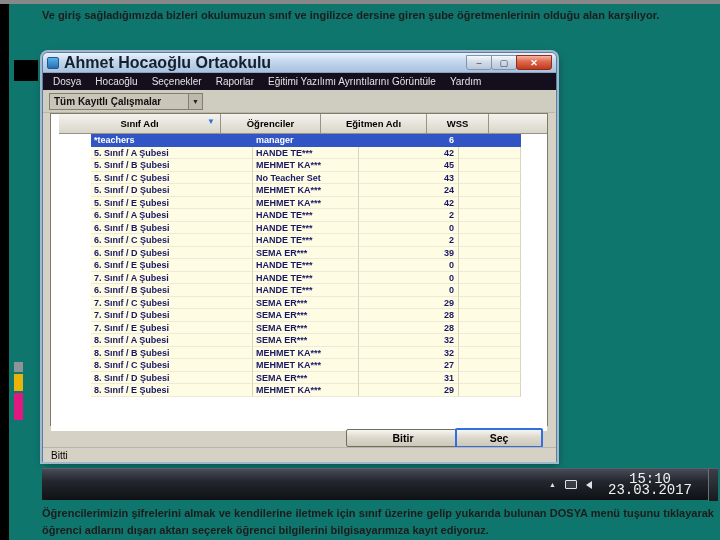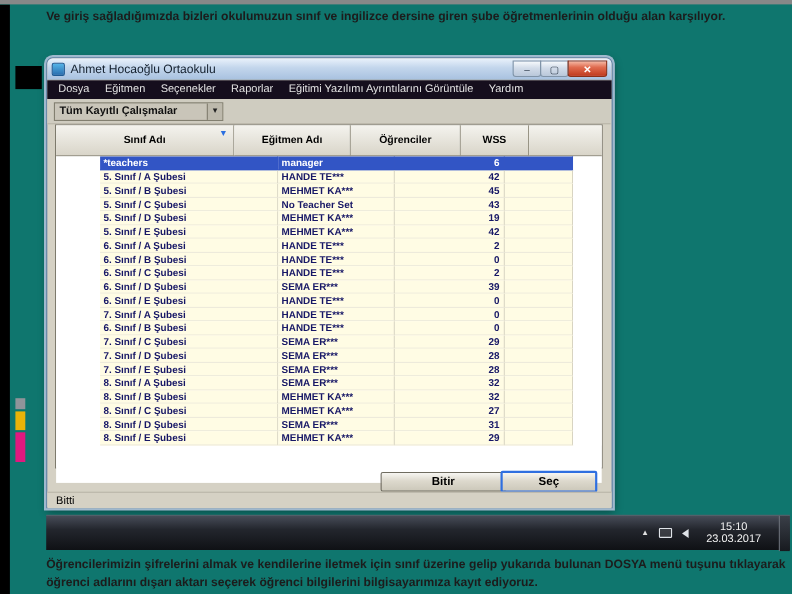--- a/index.html
+++ b/index.html
@@ -35,21 +35,21 @@
     box-shadow:0 0 0 2px rgba(168,190,212,.95), 1px 3px 8px rgba(0,0,0,.4);
   }
   .titlebar {
     position:absolute; left:0; top:0; right:0; height:20px;
     background:linear-gradient(180deg,#eaf2fb,#c3d6ec 45%,#a9c2e0);
     border-radius:5px 5px 0 0; border-bottom:1px solid #8aa4c0;
     display:flex; align-items:center; padding:0 4px;
   }
   .app-icon { width:12px; height:12px; border-radius:2px;
     background:linear-gradient(#55b4e8,#2a6fb0); border:1px solid #1d5a94; margin-right:5px; }
-  .title-text { font-size:11px; color:#14202e; font-weight:400; }
+  .title-text { font-size:16px; color:#14202e; font-weight:700; }
   .win-controls { margin-left:auto; display:flex; }
   .wbtn {
     width:26px; height:15px; font-size:9px; line-height:14px; text-align:center;
     color:#2c3a4a; background:linear-gradient(#f6f9fc,#d2dce9 45%,#bac8da);
     border:1px solid #8194a8; border-radius:0 0 3px 3px; margin-left:-1px; cursor:default;
   }
   .wbtn.close {
     width:36px; color:#fff; font-weight:700;
     background:linear-gradient(#f4b6a2,#e06b4f 40%,#c03a1d);
     border-color:#8c2f16;
@@ -71,21 +71,21 @@
   .combo-arrow {
     margin-left:auto; width:14px; height:15px; font-size:7px; line-height:15px; text-align:center;
     background:#bdb9ac; border-left:1px solid #827f70; color:#222;
   }
 
   
   .list {
     position:absolute; left:7px; top:60px; width:498px; height:313px;
     background:#fff; border:1px solid #7d7a6c;
   }
-  .thead { display:flex; height:28px; }
+  .thead { display:flex; height:20px;padding-left:8px; }
   .hcell {
     background:linear-gradient(#f4f3ee,#d9d5c9);
     border-right:1px solid #989485; border-bottom:1px solid #989485;
     font-size:9.5px; font-weight:700; color:#000;
     display:flex; align-items:center; justify-content:center; position:relative;
   }
   .h1 { width:162px; } .h2 { width:106px; } .h3 { width:100px; } .h4 { width:62px; }
   .hfill { flex:1; border-right:none; }
   .sort { position:absolute; right:5px; top:3px; font-size:8px; color:#2b6fe0; line-height:10px; }
 
@@ -122,21 +122,21 @@
   .taskbar {
     position:absolute; left:42px; top:464px; width:676px; height:32px;
     background:linear-gradient(180deg,#474c58,#23262d 40%,#0f1115);
     display:flex; align-items:center; justify-content:flex-end;
     border-top:1px solid #5a5f6a;
   }
   .tray { display:flex; align-items:center; gap:9px; height:100%; color:#e8e8e8; }
   .tray-chevron { font-size:7px; color:#e0e0e0; }
   .monitor { width:12px; height:9px; border:1px solid #dfe3e8; border-radius:1px; background:rgba(255,255,255,.12); }
   .volume { width:0; height:0; border-top:4px solid transparent; border-bottom:4px solid transparent; border-right:6px solid #dfe3e8; }
-  .clock { font-size:10px; line-height:11px; text-align:center; color:#f2f2f2; padding:0 7px; }
+  .clock { font-size:14px; line-height:11px; text-align:center; color:#f2f2f2; padding:0 7px;font-family:Liberation Mono, monospace; }
   .peek { width:10px; height:32px; border-left:1px solid #6a6f78; background:linear-gradient(#3a3f48,#171a1f); }
 </style>
 </head>
 <body>
 
 <div class="slide">
   <div class="left-bar"></div>
   <div class="black-square"></div>
   <div class="chip chip-gray"></div>
   <div class="chip chip-yellow"></div>
@@ -150,42 +150,42 @@
       <span class="title-text">Ahmet Hocaoğlu Ortaokulu</span>
       <span class="win-controls">
         <span class="wbtn">–</span>
         <span class="wbtn">▢</span>
         <span class="wbtn close">✕</span>
       </span>
     </div>
 
     <div class="menubar">
         <span class="menu-item">Dosya</span>
-        <span class="menu-item">Eğitmen</span>
+        <span class="menu-item">Hocaoğlu</span>
         <span class="menu-item">Seçenekler</span>
         <span class="menu-item">Raporlar</span>
         <span class="menu-item">Eğitimi Yazılımı Ayrıntılarını Görüntüle</span>
         <span class="menu-item">Yardım</span>
       </div>
 
     <div class="toolbar">
       <div class="combo">
         <span class="combo-text">Tüm Kayıtlı Çalışmalar</span>
         <span class="combo-arrow">▼</span>
       </div>
     </div>
 
     <div class="list">
       <div class="thead">
         <div class="hcell h1">
           <span>Sınıf Adı</span>
           <span class="sort">▼</span>
         </div>
+        <div class="hcell h3">Öğrenciler</div>
         <div class="hcell h2">Eğitmen Adı</div>
-        <div class="hcell h3">Öğrenciler</div>
         <div class="hcell h4">WSS</div>
         <div class="hcell hfill"></div>
       </div>
       <div class="tbody">
           <div class="trow selected">
             <div class="cell c1">*teachers</div>
             <div class="cell c2">manager</div>
             <div class="cell c3 num">6</div>
             <div class="cell c4"></div>
             <div class="cell filler"></div>
@@ -207,21 +207,21 @@
           <div class="trow">
             <div class="cell c1">5. Sınıf / C Şubesi</div>
             <div class="cell c2">No Teacher Set</div>
             <div class="cell c3 num">43</div>
             <div class="cell c4"></div>
             <div class="cell filler"></div>
           </div>
           <div class="trow">
             <div class="cell c1">5. Sınıf / D Şubesi</div>
             <div class="cell c2">MEHMET KA***</div>
-            <div class="cell c3 num">19</div>
+            <div class="cell c3 num">24</div>
             <div class="cell c4"></div>
             <div class="cell filler"></div>
           </div>
           <div class="trow">
             <div class="cell c1">5. Sınıf / E Şubesi</div>
             <div class="cell c2">MEHMET KA***</div>
             <div class="cell c3 num">42</div>
             <div class="cell c4"></div>
             <div class="cell filler"></div>
           </div>

